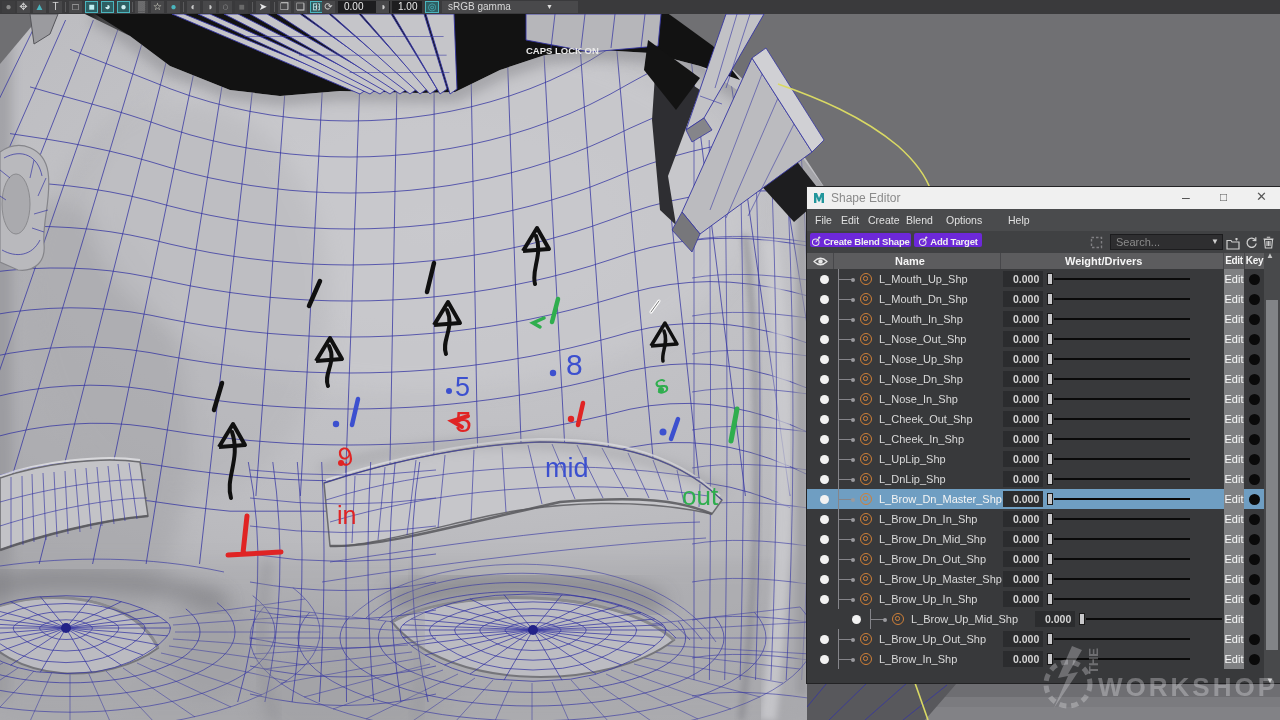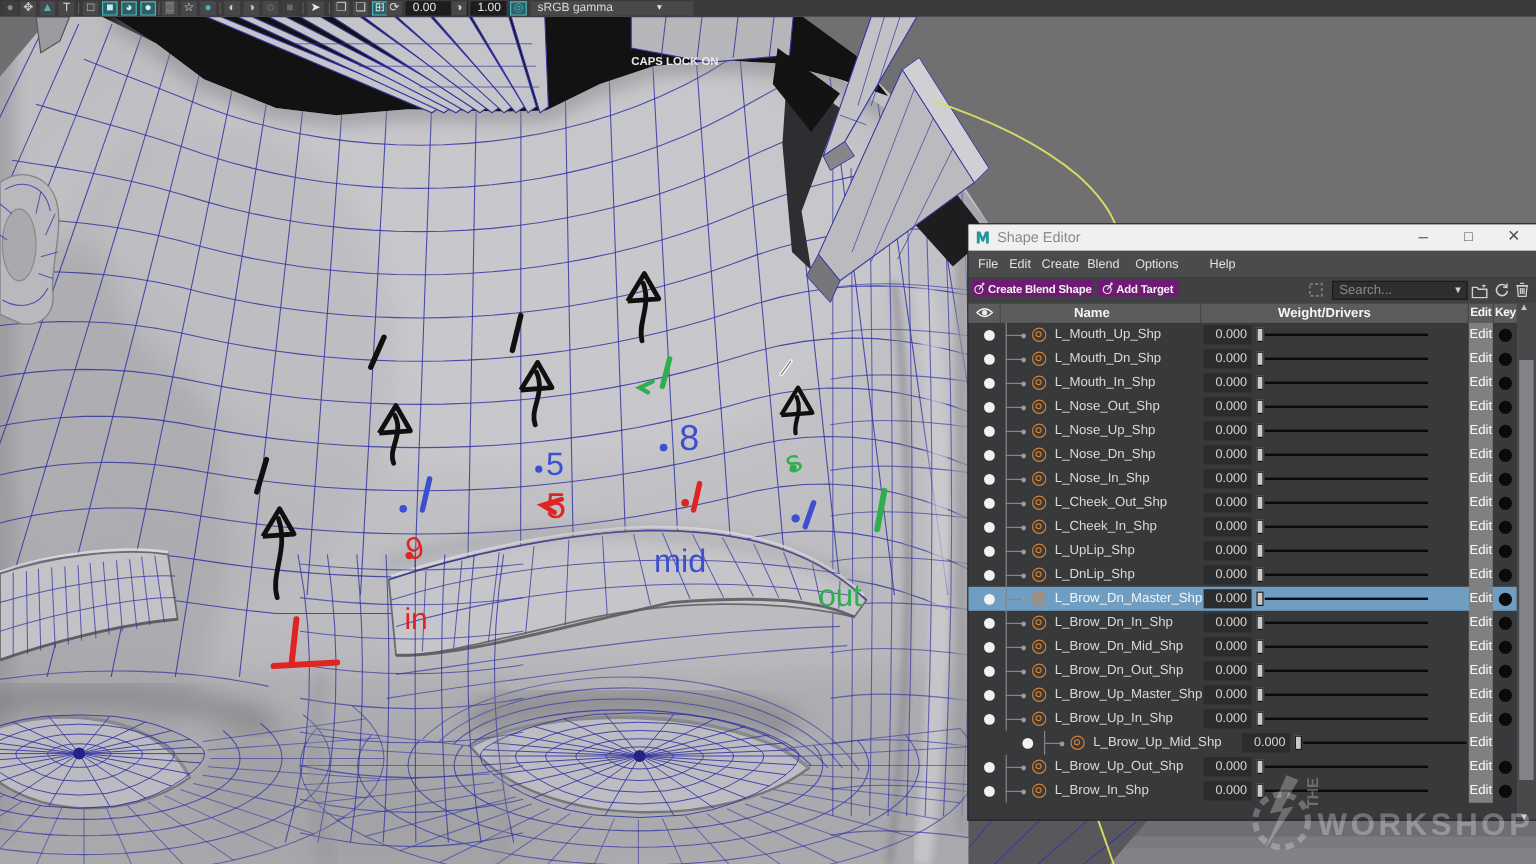--- a/index.html
+++ b/index.html
@@ -3,33 +3,33 @@
 * { margin:0; padding:0; box-sizing:border-box; }
 body { width:1280px; height:720px; overflow:hidden; position:relative; background:#b3b3b7; font-family:"Liberation Sans", sans-serif; }
 #tbar { position:absolute; left:0; top:0; width:1280px; height:14px; background:#3a3a3c; z-index:5; }
 .ic { position:absolute; top:1px; height:12px; font-size:10px; line-height:12px; text-align:center; overflow:hidden; color:#c8c8c8; }
 .sep { position:absolute; top:2px; width:1px; height:10px; background:#5a5a5c; }
 .fld { position:absolute; top:1px; height:12px; background:#1d1d1f; color:#e8e8e8; font-size:10px; line-height:12px; padding-left:6px; }
 #panel { position:absolute; left:807px; top:187px; width:473px; height:496px; z-index:10; background:#38393b; box-shadow:0 0 0 1px #232325; }
 #ptitle { position:absolute; left:0; top:0; width:473px; height:22px; background:#f0f0f0; }
 #pmenu { position:absolute; left:0; top:22px; width:473px; height:22px; background:#4a4b4d; color:#e0e0e0; font-size:10.5px; line-height:22px; }
 #ptool { position:absolute; left:0; top:44px; width:473px; height:22px; background:#404143; }
-.pbtn { position:absolute; top:2px; height:14px; background:#701a75; border-radius:2px; color:#f0f0f0; font-size:9.5px; font-weight:bold; line-height:17px; text-align:center; white-space:nowrap; letter-spacing:-0.2px; }
+.pbtn { position:absolute; top:2px; height:14px; background:#6d28d9; border-radius:2px; color:#f0f0f0; font-size:9.5px; font-weight:bold; line-height:17px; text-align:center; white-space:nowrap; letter-spacing:-0.2px; }
 .pbtn svg { vertical-align:-2px; margin-right:1px; }
 #phead { position:absolute; left:0; top:66px; width:473px; height:16px; background:#5c5c5e; color:#f5f5f5; font-size:11px; font-weight:bold; line-height:16px; }
 #prows { position:absolute; left:0; top:82px; width:479px; height:400px; }
 .row { position:absolute; left:0; width:457px; height:20px; }
 .vis { position:absolute; left:13px; top:5.5px; width:9px; height:9px; border-radius:50%; background:#f2f2f2; }
 .tv { position:absolute; left:31px; top:0; width:1px; height:20px; background:#85858a; }
 .th { position:absolute; left:31px; top:10px; width:14px; height:1px; background:#85858a; }
 .tdot { position:absolute; left:44px; top:8.5px; width:4px; height:4px; background:#9a9a9e; border-radius:50%; }
 .oic { position:absolute; left:53px; top:4px; width:12px; height:12px; border:1.6px solid #d08038; border-radius:50%; }
 .oic2 { position:absolute; left:2.2px; top:2.2px; width:4.4px; height:4.4px; border:1.2px solid #d08038; border-radius:50%; }
 .nm { position:absolute; left:72px; top:0; font-size:11px; line-height:20px; }
-.val { position:absolute; left:196px; top:2px; width:40px; height:16px; background:#2b2c2e; color:#d5d5d5; font-size:10.5px; line-height:16px; padding-left:10px; }
+.val { position:absolute; left:196px; top:2px; width:40px; height:16px; background:#2b2c2e; color:#d5d5d5; font-size:10.5px; line-height:16px; padding-left:10px;font-weight:bold; }
 .sh { position:absolute; left:240px; top:4px; width:6px; height:12px; background:#c9c9cb; border:1px solid #1a1a1a; }
 .str { position:absolute; left:247px; top:9px; width:136px; height:2.4px; background:#0a0a0a; }
 .key { position:absolute; left:442px; top:5px; width:11px; height:11px; border-radius:50%; background:#0a0a0a; }
 #editband { position:absolute; left:417px; top:82px; width:20px; height:400px; background:#7f8082; }
 #pscroll { position:absolute; left:457px; top:66px; width:16px; height:430px; background:#48494b; }
 #pthumb { position:absolute; left:2px; top:47px; width:12px; height:350px; background:#828487; }
 #gnomon { position:absolute; right:2px; bottom:4px; z-index:20; width:250px; height:80px; color:rgba(235,235,240,0.32); text-align:right; }
 #gn1 { font-size:36px; font-weight:bold; letter-spacing:1px; line-height:30px; }
 #gn2 { font-size:26px; font-weight:bold; letter-spacing:3px; line-height:26px; }
 </style></head>

